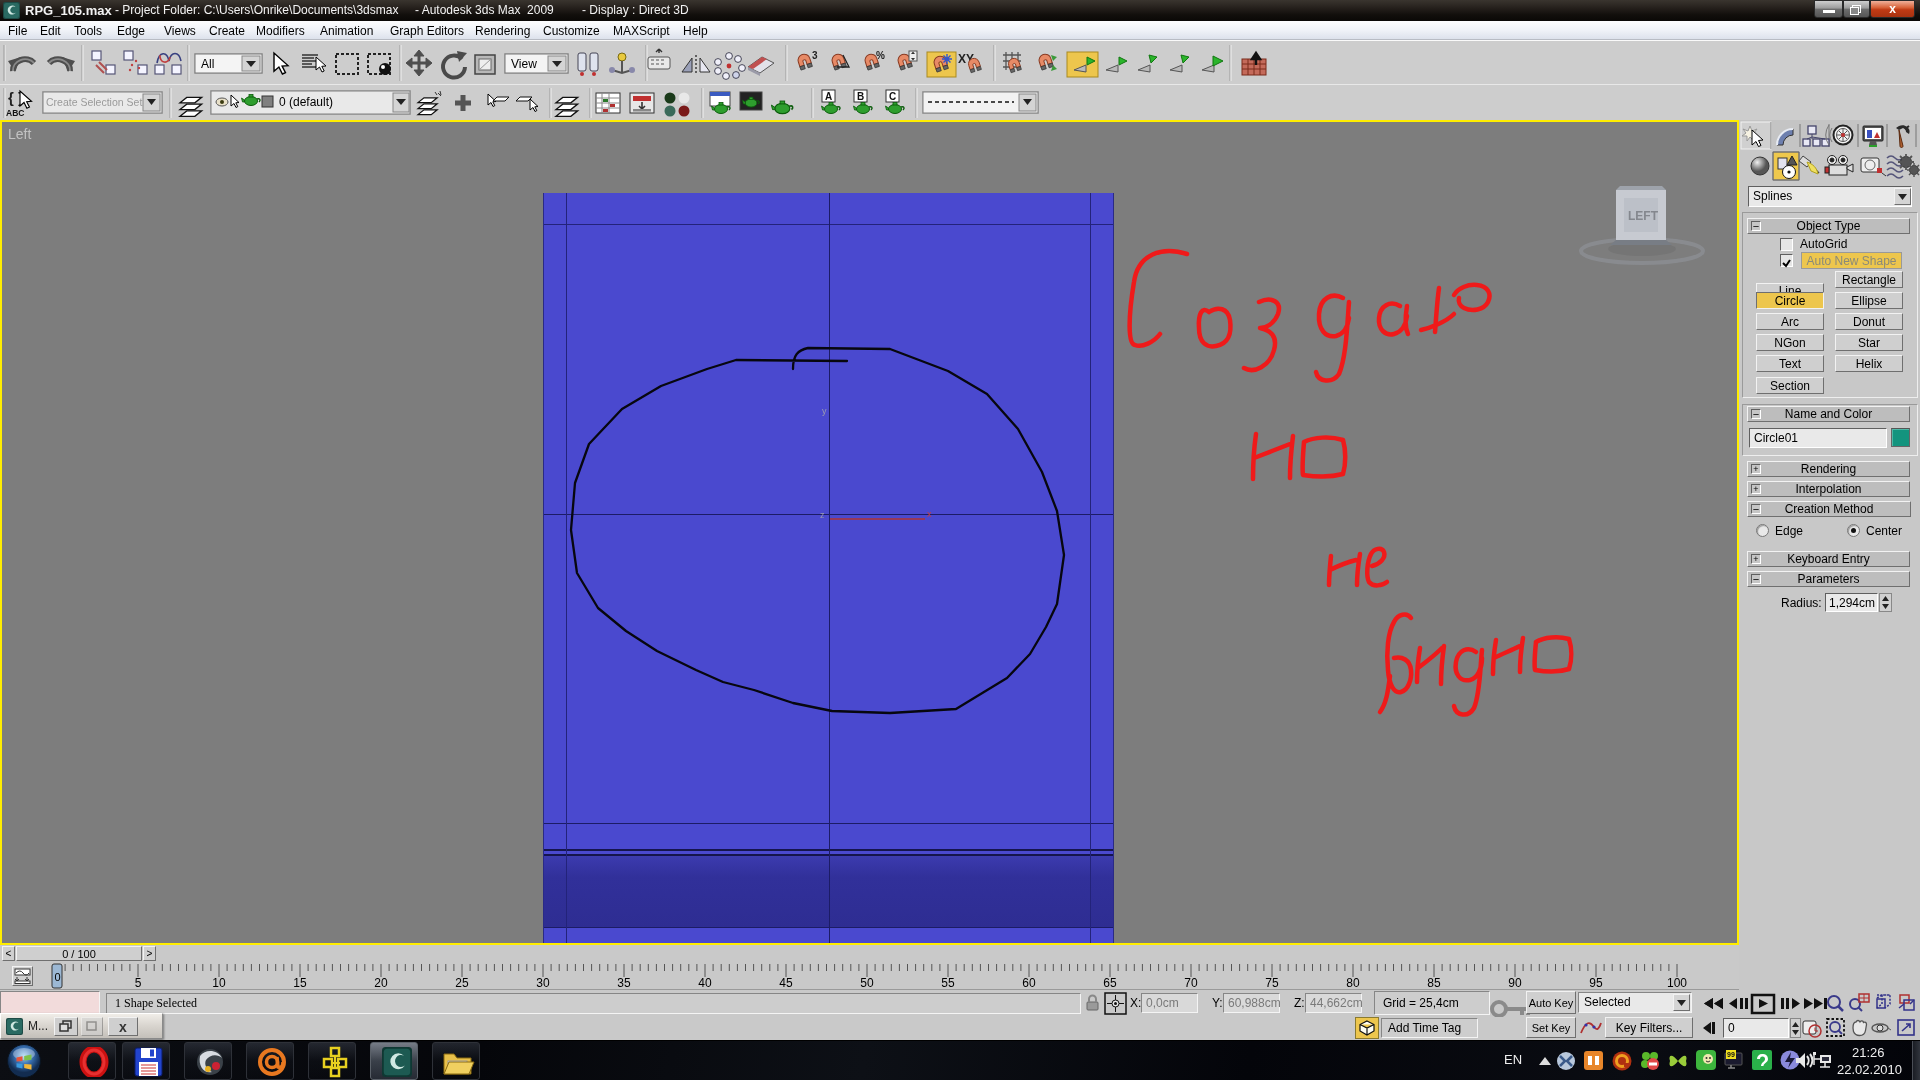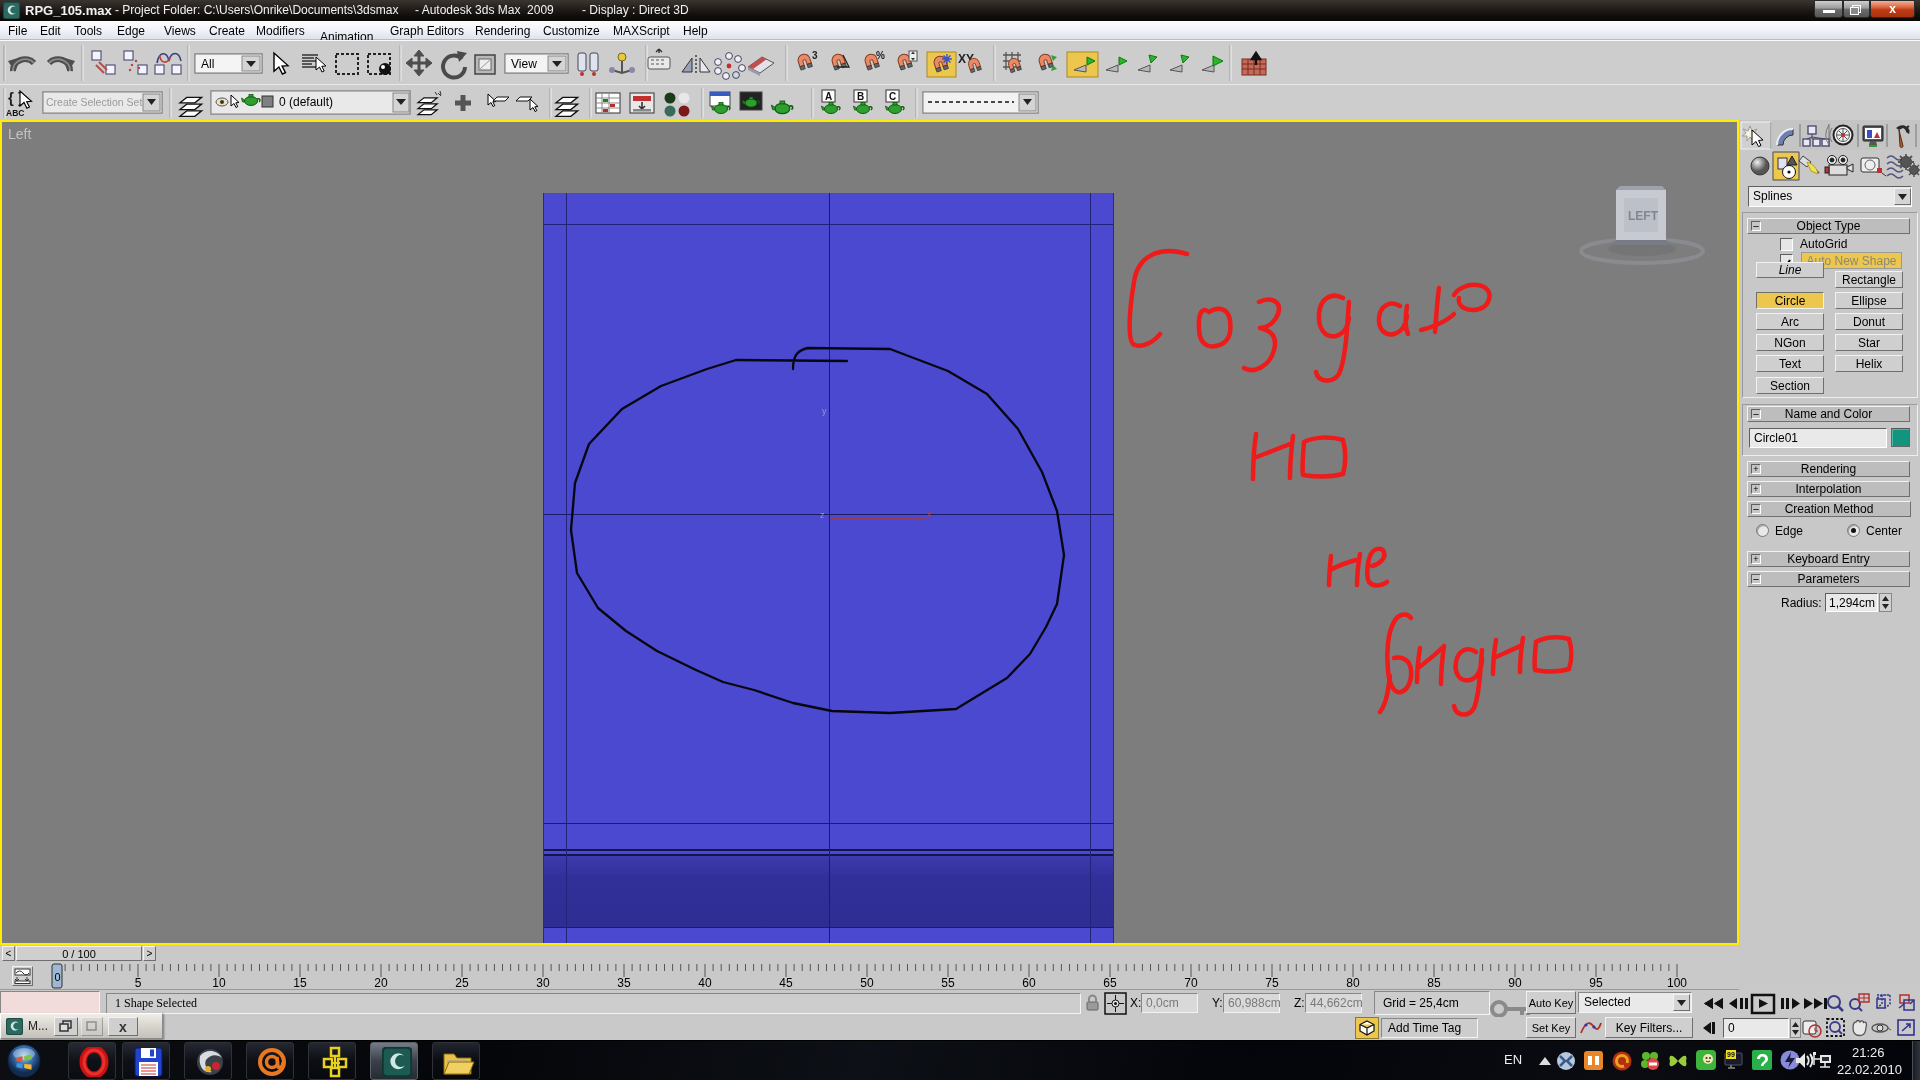--- a/index.html
+++ b/index.html
@@ -35,21 +35,21 @@
 </div>
 
 <div class="ab" style="left:0;top:21px;width:1920px;height:19px;background:linear-gradient(180deg,#fdfdfe 0%,#f0f3f8 50%,#dde2ec 100%);border-bottom:1px solid #b8bcc4;">
   <div class="ab t12" style="left:8px;top:3px;">File</div>
   <div class="ab t12" style="left:40px;top:3px;">Edit</div>
   <div class="ab t12" style="left:74px;top:3px;">Tools</div>
   <div class="ab t12" style="left:117px;top:3px;">Edge</div>
   <div class="ab t12" style="left:164px;top:3px;">Views</div>
   <div class="ab t12" style="left:209px;top:3px;">Create</div>
   <div class="ab t12" style="left:256px;top:3px;">Modifiers</div>
-  <div class="ab t12" style="left:320px;top:9px;">Animation</div>
+  <div class="ab t12" style="left:320px;top:3px;">Animation</div>
   <div class="ab t12" style="left:390px;top:3px;">Graph Editors</div>
   <div class="ab t12" style="left:475px;top:3px;">Rendering</div>
   <div class="ab t12" style="left:543px;top:3px;">Customize</div>
   <div class="ab t12" style="left:613px;top:3px;">MAXScript</div>
   <div class="ab t12" style="left:683px;top:3px;">Help</div>
 </div>
 
 <div id="tb1" class="ab" style="left:0;top:40px;width:1920px;height:44px;background:#cdcdcd;border-top:1px solid #fafafa;">
 <svg width="1920" height="44" style="position:absolute;left:0;top:0">
 <defs>
@@ -534,21 +534,21 @@
 
   <div class="ab" style="left:3px;top:92px;width:176px;height:186px;border:1px solid #9a9a9a;border-bottom-color:#eee;border-right-color:#eee;"></div>
   <div class="ab rais cen" style="left:8px;top:98px;width:163px;height:16px;background:#bdbdbd;font-size:12px;">Object Type</div>
   <div class="ab sunk2" style="left:12px;top:101px;width:10px;height:10px;background:#c6c6c6;font-size:11px;line-height:8px;text-align:center;">−</div>
   <div class="ab sunk2" style="left:41px;top:118px;width:13px;height:13px;background:#e6e6e6;"></div>
   <div class="ab" style="left:61px;top:117px;font-size:12px;">AutoGrid</div>
   <div class="ab sunk2" style="left:41px;top:134px;width:13px;height:13px;background:#e6e6e6;"><svg width="11" height="11">
         <path d="M2,5 l3,3 4,-6" stroke="#000" stroke-width="2" fill="none"></path>
       </svg></div>
   <div class="ab cen" style="left:62px;top:132px;width:101px;height:17px;background:#edc64d;border:1px solid #999;font-size:12px;color:#8a8a7a;">Auto New Shape</div>
-  <div class="ab btn cen t12" style="left:17px;top:142px;width:68px;height:16px;font-style:italic;">Line</div>
+  <div class="ab btn cen t12" style="left:17px;top:163px;width:68px;height:16px;">Line</div>
   <div class="ab btn cen t12" style="left:96px;top:151px;width:68px;height:17px;">Rectangle</div>
   <div class="ab cen t12" style="left:17px;top:172px;width:68px;height:17px;background:#edc64d;border-top:1px solid #6f6f6f;border-left:1px solid #6f6f6f;border-bottom:1px solid #f2f2f2;border-right:1px solid #f2f2f2;">Circle</div>
   <div class="ab btn cen t12" style="left:96px;top:172px;width:68px;height:17px;">Ellipse</div>
   <div class="ab btn cen t12" style="left:17px;top:193px;width:68px;height:17px;">Arc</div>
   <div class="ab btn cen t12" style="left:96px;top:193px;width:68px;height:17px;">Donut</div>
   <div class="ab btn cen t12" style="left:17px;top:214px;width:68px;height:17px;">NGon</div>
   <div class="ab btn cen t12" style="left:96px;top:214px;width:68px;height:17px;">Star</div>
   <div class="ab btn cen t12" style="left:17px;top:235px;width:68px;height:17px;">Text</div>
   <div class="ab btn cen t12" style="left:96px;top:235px;width:68px;height:17px;">Helix</div>
   <div class="ab btn cen t12" style="left:17px;top:257px;width:68px;height:17px;">Section</div>

